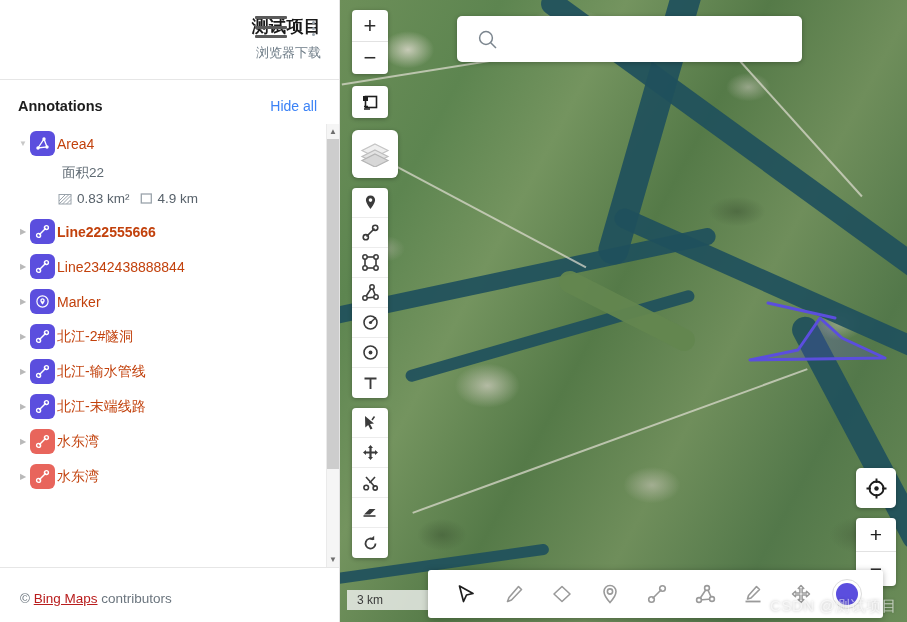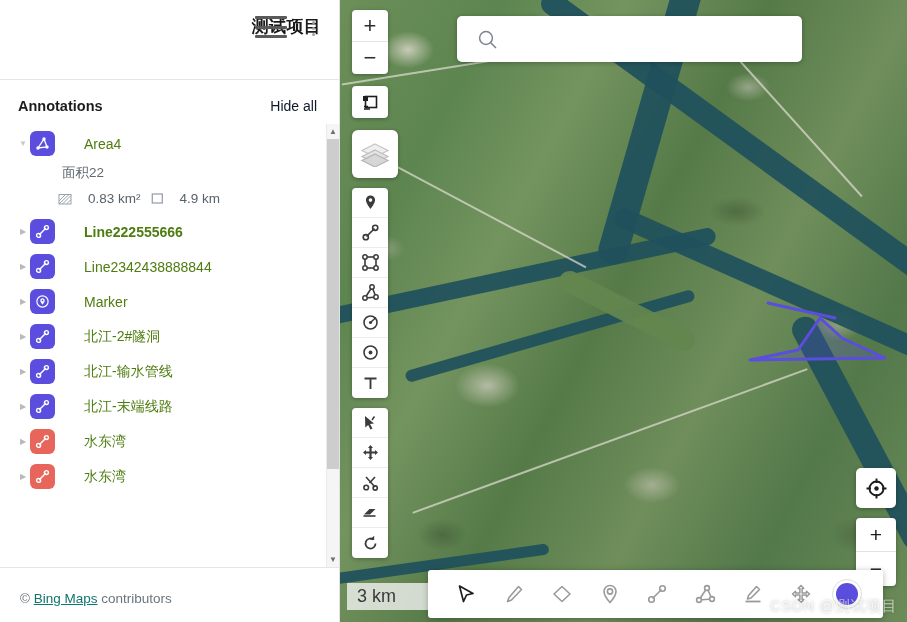--- a/index.html
+++ b/index.html
@@ -46,21 +46,21 @@
     width: 20px; height: 24px; cursor: pointer;
     display: flex; flex-direction: column; align-items: center; justify-content: center; gap: 3px;
   }
   .kebab i { display: block; width: 3px; height: 3px; border-radius: 50%; background: #9aa4ad; }
 
   .ann-bar {
     display: flex; align-items: center; justify-content: space-between;
     padding: 18px 22px 10px 18px;
   }
   .ann-title { font-size: 14.5px; font-weight: bold; color: #1d1d1d; }
-  .hide-all { font-size: 14px; color: #0f172a; cursor: pointer; }
+  .hide-all { font-size: 14px; color: #3b82f6; cursor: pointer; }
 
   .list-wrap { flex: 1; position: relative; overflow: hidden; }
   .list { position: absolute; inset: 0 13px 0 0; overflow: hidden; padding-top: 2px; }
 
   .row {
     display: flex; align-items: center; gap: 0px;
     padding: 5px 8px 5px 16px;
     cursor: pointer; min-height: 35px;
   }
   .caret {
@@ -69,31 +69,31 @@
   }
   .caret.open { color: #c8c8c8; }
   .tile {
     width: 25px; height: 25px; border-radius: 6px;
     flex: 0 0 25px;
     display: flex; align-items: center; justify-content: center;
     margin-right: 2px;
   }
   .tile svg { display: block; }
   .row-label {
-    font-size: 14px; color: #4d7c0f; white-space: nowrap;
-    overflow: hidden; text-overflow: ellipsis; margin-left: 27px;
+    font-size: 14px; color: #c2410c; white-space: nowrap;
+    overflow: hidden; text-overflow: ellipsis;
   }
   .row-label.bold { font-weight: bold; }
 
   .sub-note { font-size: 13.5px; color: #5f6a73; padding: 3px 0 3px 62px; }
   .metrics {
     display: flex; align-items: center; gap: 10px;
     padding: 6px 0 8px 58px; font-size: 13.5px; color: #58626b;
   }
-  .metrics .m { display: flex; align-items: center; gap: 16px; }
+  .metrics .m { display: flex; align-items: center; gap: 5px; }
 
   
   .sb {
     position: absolute; right: 0; top: 0; bottom: 0; width: 13px;
     background: #f5f5f5; border-left: 1px solid #eaeaea;
     display: flex; flex-direction: column; align-items: center;
   }
   .sb-btn {
     width: 13px; height: 15px; flex: 0 0 15px;
     display: flex; align-items: center; justify-content: center;
@@ -105,21 +105,21 @@
     background: #cdcdcd; border-radius: 0; cursor: pointer;
   }
 
   .side-footer {
     border-top: 1px solid #e6e6e6;
     padding: 16px 18px 16px 20px;
     background: #fff;
   }
   .made-by { font-size: 14px; font-weight: bold; color: #16181c; }
   .attrib { font-size: 13.5px; color: #6b757e; margin-top: 7px; }
-  .attrib a { color: #0f766e; text-decoration: underline; }
+  .attrib a { color: #b91c1c; text-decoration: underline; }
 
   
   .map {
     position: relative; width: 567px; height: 622px; overflow: hidden;
     background: #6f8f5e;
   }
   .sat {
     position: absolute; inset: 0;
     background-color: #5f8450;
     background-image:
@@ -205,21 +205,21 @@
   .zoom-br { right: 11px; top: 518px; width: 40px; }
   .zoom-br div {
     height: 34px; display: flex; align-items: center; justify-content: center;
     font-size: 21px; color: #1f1f1f; cursor: pointer; user-select: none;
   }
   .zoom-br div:first-child { border-bottom: 1px solid #e2e2e2; }
 
   .scale {
     position: absolute; left: 7px; bottom: 12px;
     background: rgba(245,245,245,.78); color: #3a3a3a;
-    font-size: 18px; padding: 3px 8px 3px 10px;
+    font-size: 12px; padding: 3px 8px 3px 10px;
     border-right: 2px solid #6a6a6a; min-width: 92px; margin-top: 20px;
   }
 
   .dock {
     position: absolute; left: 88px; bottom: 4px; width: 455px; height: 48px;
     background: #fff; border-radius: 3px; box-shadow: 0 1px 6px rgba(0,0,0,.28);
     display: flex; align-items: center; justify-content: space-around; padding: 0 14px;
   }
   .dock .d { cursor: pointer; display: flex; align-items: center; justify-content: center; width: 34px; height: 34px; }
   .swatch { width: 22px; height: 22px; border-radius: 50%; background: #5b4ede; }
@@ -235,20 +235,21 @@
 </style>
 </head>
 <body>
 
 <div id="app">
 
   <aside class="sidebar">
 
     <div class="side-header">
       <div class="proj-title">测试项目</div>
+      <div class="proj-sub">浏览器下载</div>
       <div class="hamburger">
         <span></span>
         <span></span>
         <span></span>
       </div>
       <div class="kebab">
         <i></i>
         <i></i>
         <i></i>
       </div>

